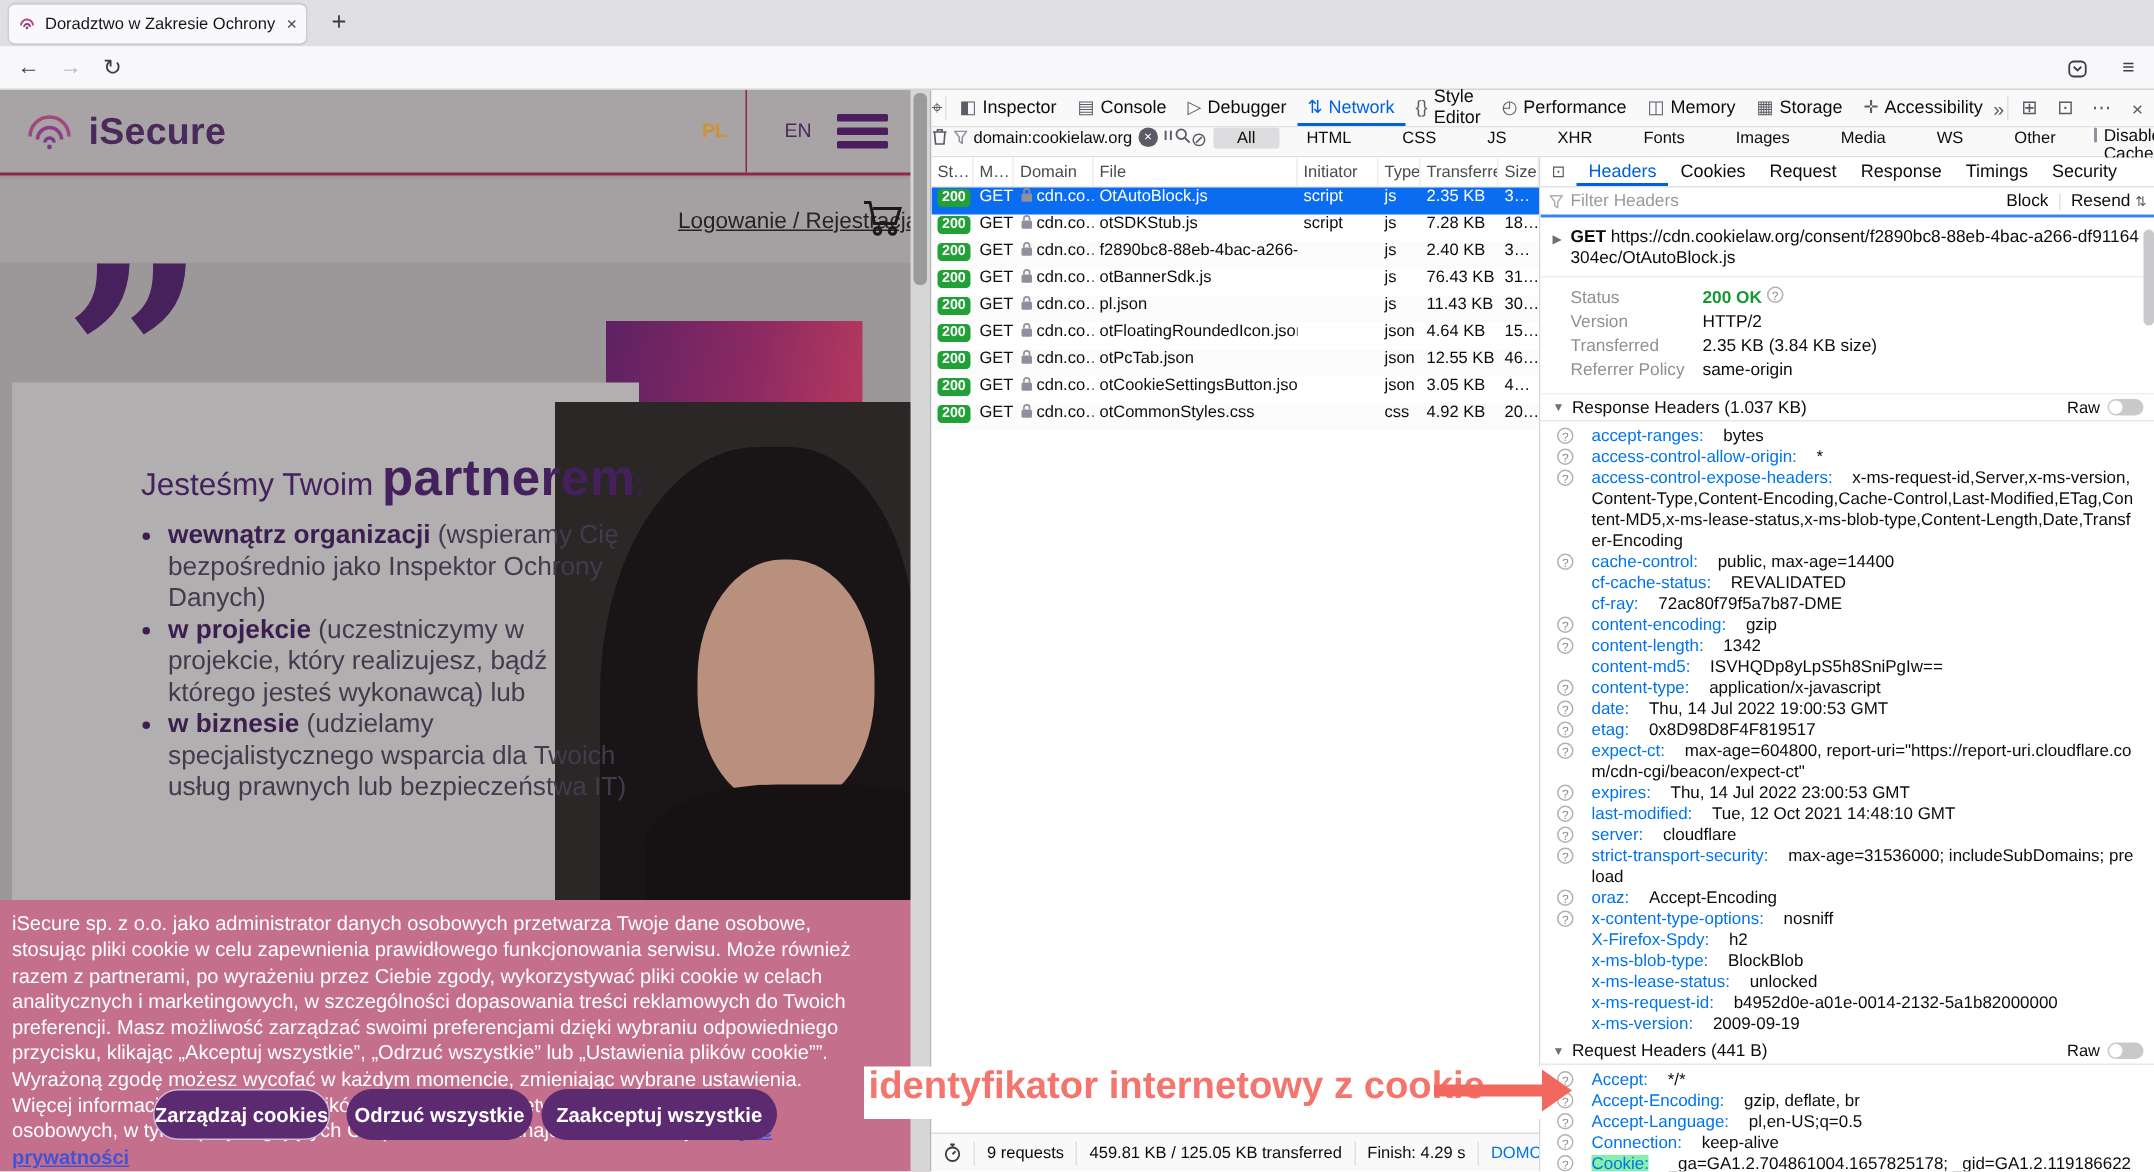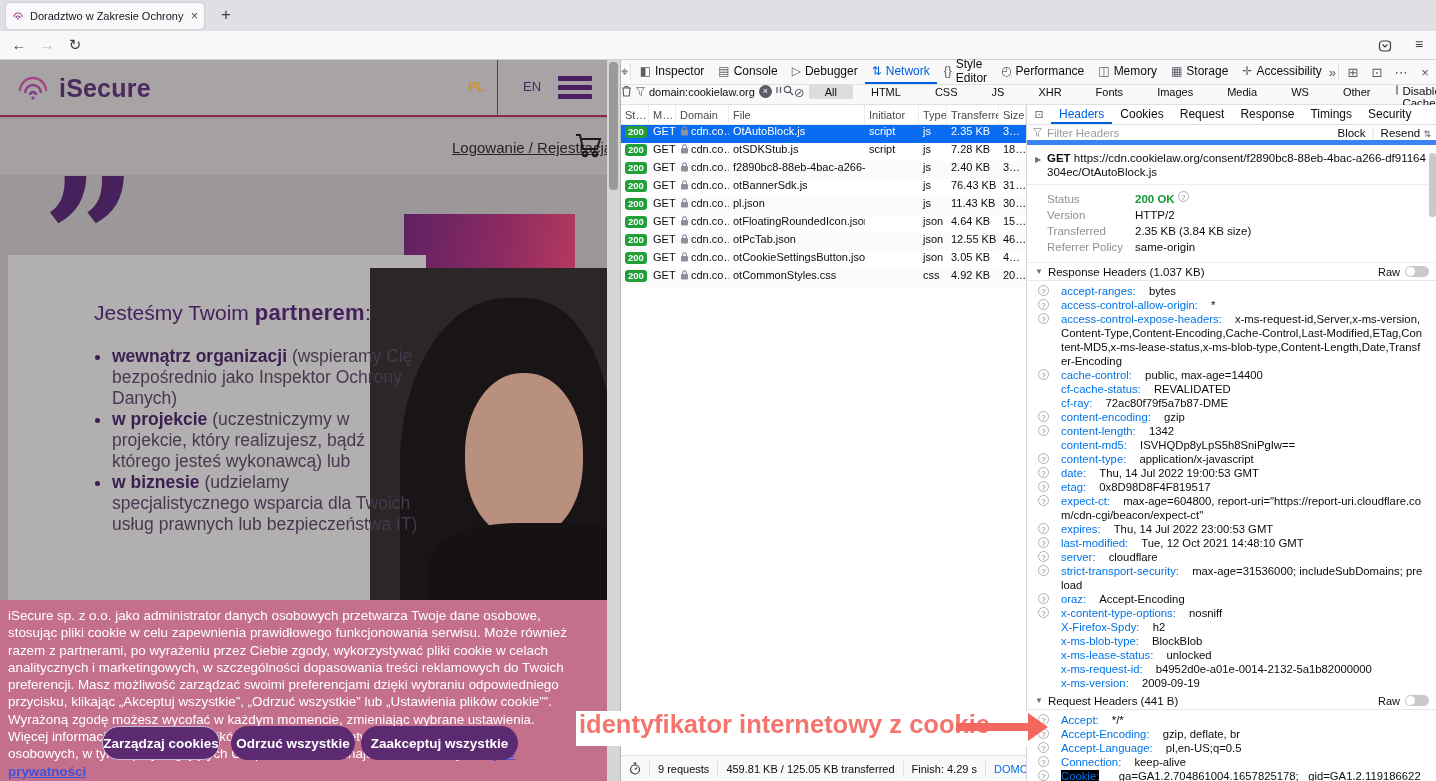--- a/index.html
+++ b/index.html
@@ -40,21 +40,21 @@
     font-family:"DejaVu Serif",serif; }
   #card { position:absolute; left:8px; top:195px; width:418px; height:345px; background:#b2afb0; }
   #magenta { position:absolute; left:404px; top:154px; width:171px; height:96px;
     background:linear-gradient(100deg,#5e2163 0%,#8c2a62 55%,#b83a5e 100%); }
   #photo { position:absolute; left:370px; top:208px; width:240px; height:332px; background:#2b2727; overflow:hidden; }
   #photo .hair { position:absolute; left:30px; top:30px; width:210px; height:330px; background:#191415; border-radius:50% 40% 0 0; }
   #photo .face { position:absolute; left:95px; top:105px; width:118px; height:165px; background:#b98f7d; border-radius:48% 48% 46% 46%; }
   #photo .shoulder { position:absolute; left:60px; top:255px; width:220px; height:100px; background:#161213; border-radius:40% 40% 0 0; }
   #heroTitle { position:absolute; left:94px; top:240px; color:#44215c; white-space:nowrap; }
   #heroTitle .n1 { font-size:21px; }
-  #heroTitle .b1 { font-size:22px; font-weight:bold; letter-spacing:.3px; }
+  #heroTitle .b1 { font-size:34px; font-weight:bold; letter-spacing:.3px; }
   #bullets { position:absolute; left:112px; top:286px; width:316px; list-style:disc; }
   #bullets li { font-size:17.5px; line-height:21px; color:#443a4e; margin-bottom:0; }
   #bullets li::marker { color:#3b1e4f; }
   #bullets .b { font-weight:bold; color:#3b1e4f; }
   #banner { position:absolute; left:0; top:540px; width:620px; height:181px; background:#c4708d; }
   #bannerText { position:absolute; left:8px; top:7px; width:568px; font-size:13.4px; line-height:17.3px; color:#fff; }
   #bannerLink { color:#4053d6; font-weight:bold; text-decoration:underline; }
   #bannerBtns { position:absolute; left:0; top:126px; width:620px; }
   .cbtn { position:absolute; height:34px; border-radius:17px; background:#5b2a70; color:#fff;
     font-size:13.5px; font-weight:bold; display:flex; align-items:center; justify-content:center; white-space:nowrap; }
@@ -96,41 +96,41 @@
   #statusbar { position:absolute; left:0; top:695px; width:405px; height:26px; background:#f9f9fa; border-top:1px solid #ddd; display:flex; align-items:center; font-size:11px; color:#0c0c0d; overflow:hidden; white-space:nowrap; }
   .sb-item { padding:0 8px; border-right:1px solid #e0e0e1; height:16px; display:flex; align-items:center; gap:5px; }
   .sb-item:last-child { border-right:none; color:#0074e8; }
 
   
   #detailDivider { position:absolute; left:405px; top:45px; width:1px; height:676px; background:#d7d7db; }
   #detailpane { position:absolute; left:406px; top:45px; width:410px; height:676px; overflow:hidden; background:#fff; }
   #dTabs { height:20px; border-bottom:1px solid #e0e0e1; display:flex; align-items:stretch; }
   .d-tab { padding:0 8px; display:flex; align-items:center; font-size:12px; border-bottom:2px solid transparent; }
   .d-tab.active { color:#0061e0; border-bottom-color:#0061e0; }
-  #dFilter { height:20px; border-bottom:5px solid #3b82f6; display:flex; align-items:center; font-size:11.5px; color:#9a9a9e; padding:0 6px; gap:5px; }
+  #dFilter { height:20px; border-bottom:2px solid #3b82f6; display:flex; align-items:center; font-size:11.5px; color:#9a9a9e; padding:0 6px; gap:5px; }
   #dFilterRight { margin-left:auto; display:flex; align-items:center; color:#0c0c0d; gap:6px; }
   #reqline { padding:6px 8px 5px 20px; position:relative; font-size:11.5px; line-height:14px; word-break:break-all; border-bottom:1px solid #ededf0; }
   #reqline .caret { position:absolute; left:8px; top:8px; font-size:8px; color:#6f6f73; }
   #reqline .m { font-weight:bold; }
   #summary { padding:6px 8px 7px 20px; border-bottom:1px solid #ededf0; }
   .srow { display:flex; font-size:11.5px; line-height:16px; }
   .slabel { width:88px; color:#909095; flex:none; }
   .green { color:#149933; font-weight:bold; }
   .qcirc { display:inline-block; width:11px; height:11px; border:1px solid #b1b1b6; border-radius:50%; color:#8a8a8e;
     font-size:8px; line-height:11px; text-align:center; vertical-align:1px; }
   .secbar { height:18px; display:flex; align-items:center; font-size:11.5px; border-bottom:1px solid #e8e8ea; padding:0 8px; gap:5px; background:#fff; }
   .secbar .caret { font-size:8px; color:#6f6f73; }
   .secbar .raw { margin-left:auto; font-size:11px; color:#0c0c0d; }
   .toggle { width:24px; height:11px; border-radius:6px; background:#c9c9cc; position:relative; }
   .toggle::after { content:""; position:absolute; left:1px; top:1px; width:9px; height:9px; border-radius:50%; background:#fff; }
   .hlist { padding:3px 6px 2px 0; }
   .hrow { position:relative; padding:0 8px 0 34px; font-size:11.3px; line-height:14px; word-break:break-all; }
   .hrow .qcirc { position:absolute; left:11px; top:1px; }
   .hname { color:#0074e8; }
-  .hname.hl { background:#000000; }
+  .hname.hl { background:#86efac; }
   .hval { color:#0c0c0d;padding-left:10px; }
   #dScroll { position:absolute; right:1px; top:48px; width:7px; height:64px; background:#c9c9cc; border-radius:4px; }
 
   
   #annBox { position:absolute; left:576px; top:711px; width:452px; height:35px; background:#fff; }
   #annText { position:absolute; left:579px; top:710px; font-size:25.5px; font-weight:600; color:#f4756d; white-space:nowrap; }
   #annShaft { position:absolute; left:956px; top:723px; width:74px; height:8px; background:#f2685e; }
   #annHead { position:absolute; left:1028px; top:713px; width:0; height:0;
     border-left:20px solid #f2685e; border-top:14px solid transparent; border-bottom:14px solid transparent; }
 

